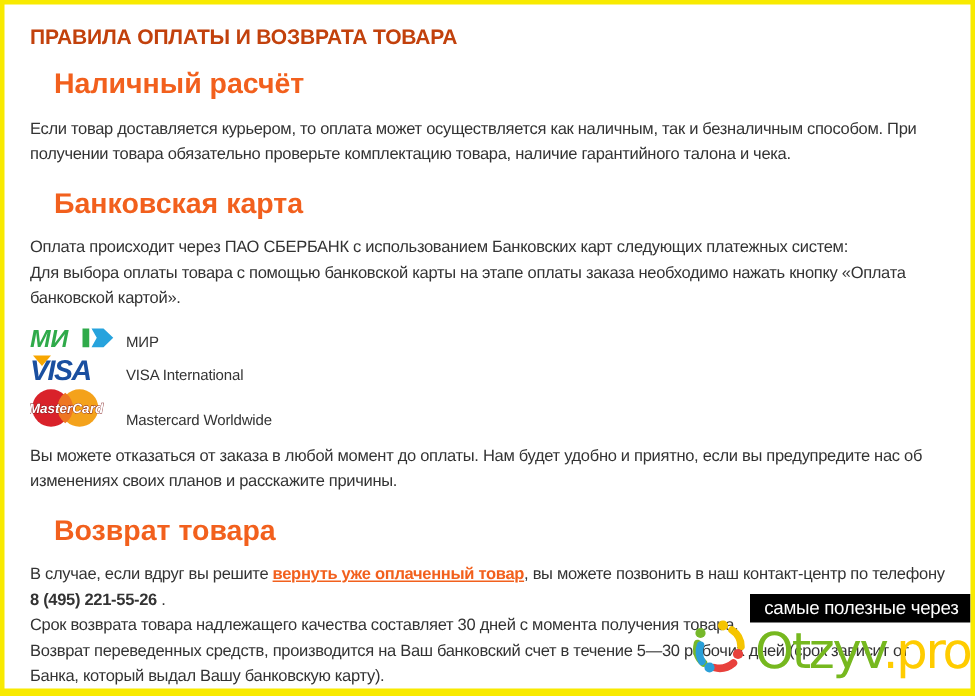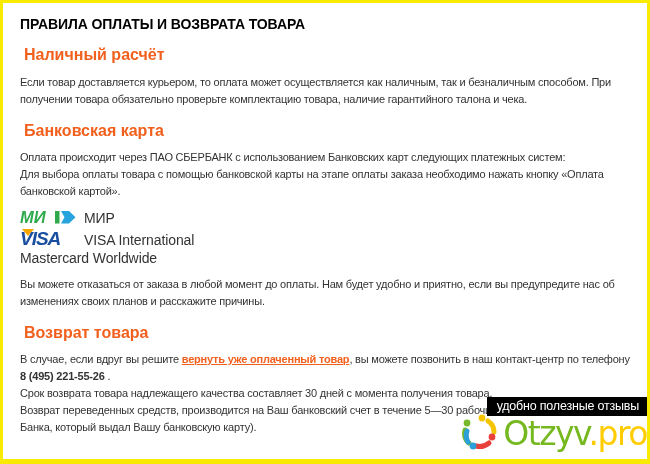--- a/index.html
+++ b/index.html
@@ -3,31 +3,31 @@
 <meta charset="utf-8">
 <style>
   html,body{margin:0;padding:0;background:#fff;}
   .frame{
     width:650px;height:464px;box-sizing:border-box;
     border:3px solid #f8ea00;border-bottom-width:5px;
     background:#fff;position:relative;overflow:hidden;
     font-family:"Liberation Sans",sans-serif;color:#333;
   }
   .content{padding:13px 14px 0 17px;}
-  .page-title{font-size:14px;font-weight:bold;color:#000000;margin:0;letter-spacing:-0.1px;}
-  .sec-heading{font-size:16px;font-weight:bold;color:#f2601d;margin:14px 0 0 4px;}
+  .page-title{font-size:14px;font-weight:bold;color:#c2410c;margin:0;letter-spacing:-0.1px;}
+  .sec-heading{font-size:19px;font-weight:bold;color:#f2601d;margin:14px 0 0 16px;}
   .body-p{font-size:11px;line-height:17px;letter-spacing:-0.2px;margin:10px 0 0 0;}
   .tight{margin-top:9px;}
   .blockline{display:block;}
   .text-link{color:#f2601d;font-weight:bold;text-decoration:underline;cursor:pointer;}
   .phone{font-weight:bold;color:#333;}
   .paysystems{margin-top:8px;}
   .payrow{display:flex;align-items:flex-end;margin-top:2px;}
   .paylogo{display:inline-flex;align-items:center;width:64px;}
-  .paylabel{font-size:14px;color:#333;letter-spacing:-0.1px;}
+  .paylabel{font-size:10px;color:#333;letter-spacing:-0.1px;}
   .watermark{position:absolute;right:0;bottom:4px;text-align:right;}
   .tagline{display:inline-block;background:#000;color:#fff;font-size:12.5px;
     padding:2px 8px 3px 10px;letter-spacing:-0.2px;}
   .brandrow{display:flex;align-items:center;justify-content:flex-end;margin-top:-3px;}
   .people-icon{display:inline-block;margin-right:5px;}
   .brand{font-family:"DejaVu Sans",sans-serif;font-weight:normal;font-size:33px;
     letter-spacing:-1.5px;line-height:36px;}
   .brand .bg{color:#76b81f;}
   .brand .by{color:#ffcc00;}
 </style>
@@ -65,38 +65,46 @@
         <span class="paylogo">
           <svg width="58" height="20" viewBox="0 0 58 20">
             <polygon points="2,1 14,1 8,8" fill="#f7a600"></polygon>
             <text x="0" y="17" font-family="Liberation Sans, sans-serif" font-size="19" font-weight="bold" font-style="italic" fill="#1a4fa0" letter-spacing="-1">VISA</text>
           </svg>
         </span>
         <span class="paylabel">VISA International</span>
       </div>
 
       <div class="payrow">
+        <span class="paylogo">
+          <svg width="50" height="28" viewBox="0 0 50 28">
+            <circle cx="14" cy="14" r="12.5" fill="#d9222a"></circle>
+            <circle cx="33" cy="14" r="12.5" fill="#f4a21b"></circle>
+            <path d="M23.5,3.8 a12.5,12.5 0 0 0 0,20.4 a12.5,12.5 0 0 0 0,-20.4" fill="#ee7623"></path>
+            <text x="24" y="17.5" text-anchor="middle" font-family="Liberation Sans, sans-serif" font-size="9" font-weight="bold" font-style="italic" fill="#ffffff" stroke="#7a1012" stroke-width="0.5" paint-order="stroke">MasterCard</text>
+          </svg>
+        </span>
         <span class="paylabel">Mastercard Worldwide</span>
       </div>
 
     </div>
 
     <p class="body-p">Вы можете отказаться от заказа в любой момент до оплаты. Нам будет удобно и приятно, если вы предупредите нас об изменениях своих планов и расскажите причины.</p>
 
     <h2 class="sec-heading">Возврат товара</h2>
     <p class="body-p tight">
       <span>В случае, если вдруг вы решите </span><a class="text-link">вернуть уже оплаченный товар</a><span>, вы можете позвонить в наш контакт-центр по телефону </span><span class="phone">8 (495) 221-55-26</span><span> .</span>
       <span class="blockline">Срок возврата товара надлежащего качества составляет 30 дней с момента получения товара.</span>
       <span class="blockline">Возврат переведенных средств, производится на Ваш банковский счет в течение 5—30 рабочих дней (срок зависит от Банка, который выдал Вашу банковскую карту).</span>
     </p>
 
   </div>
 
   <div class="watermark">
-    <div class="tagline">удобно полезные отзывы</div>
+    <div class="tagline">самые полезные через</div>
     <div class="brandrow">
       <span class="people-icon">
         <svg width="38" height="38" viewBox="0 0 38 38">
 
           <circle cx="7" cy="10" r="3.4" fill="#76b82a"></circle>
           <path d="M5,17 Q3,25 9,30" stroke="#76b82a" stroke-width="5" fill="none" stroke-linecap="round"></path>
 
           <circle cx="22" cy="5" r="3.4" fill="#f5c400"></circle>
           <path d="M28,8 Q34,12 34,19" stroke="#f5c400" stroke-width="5" fill="none" stroke-linecap="round"></path>
 

